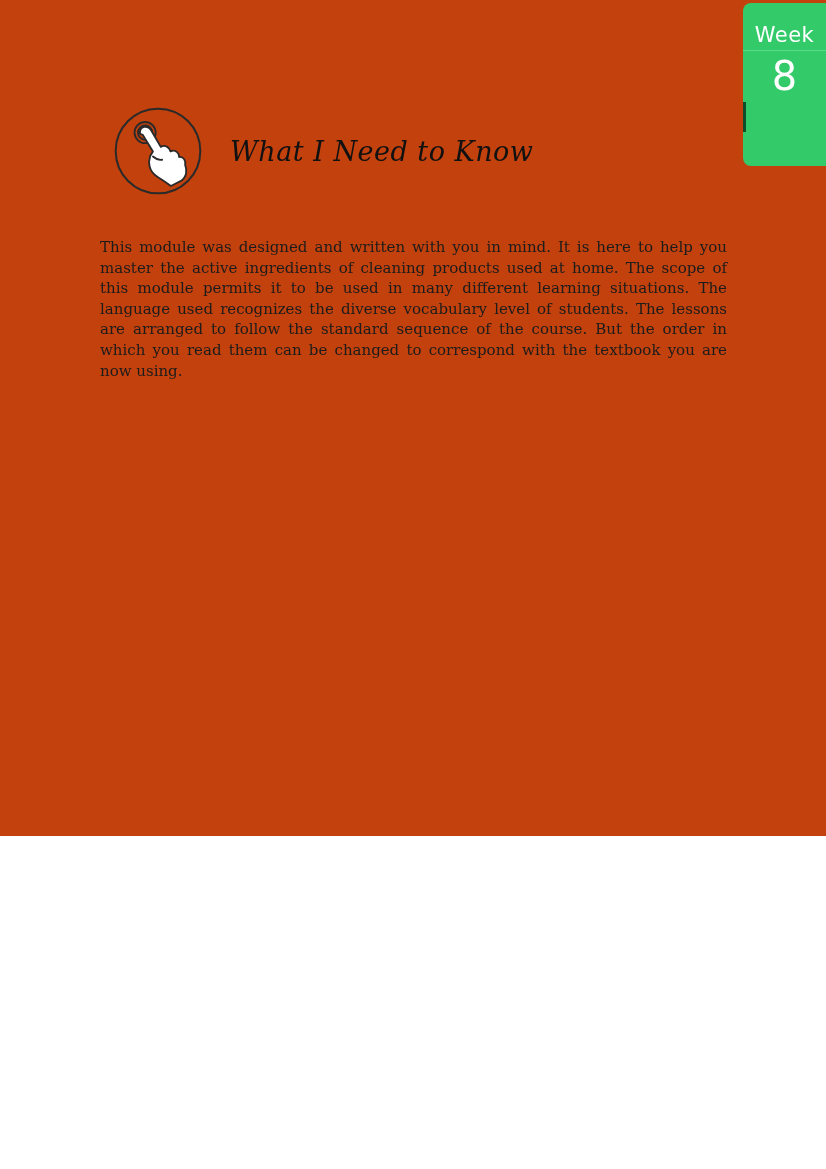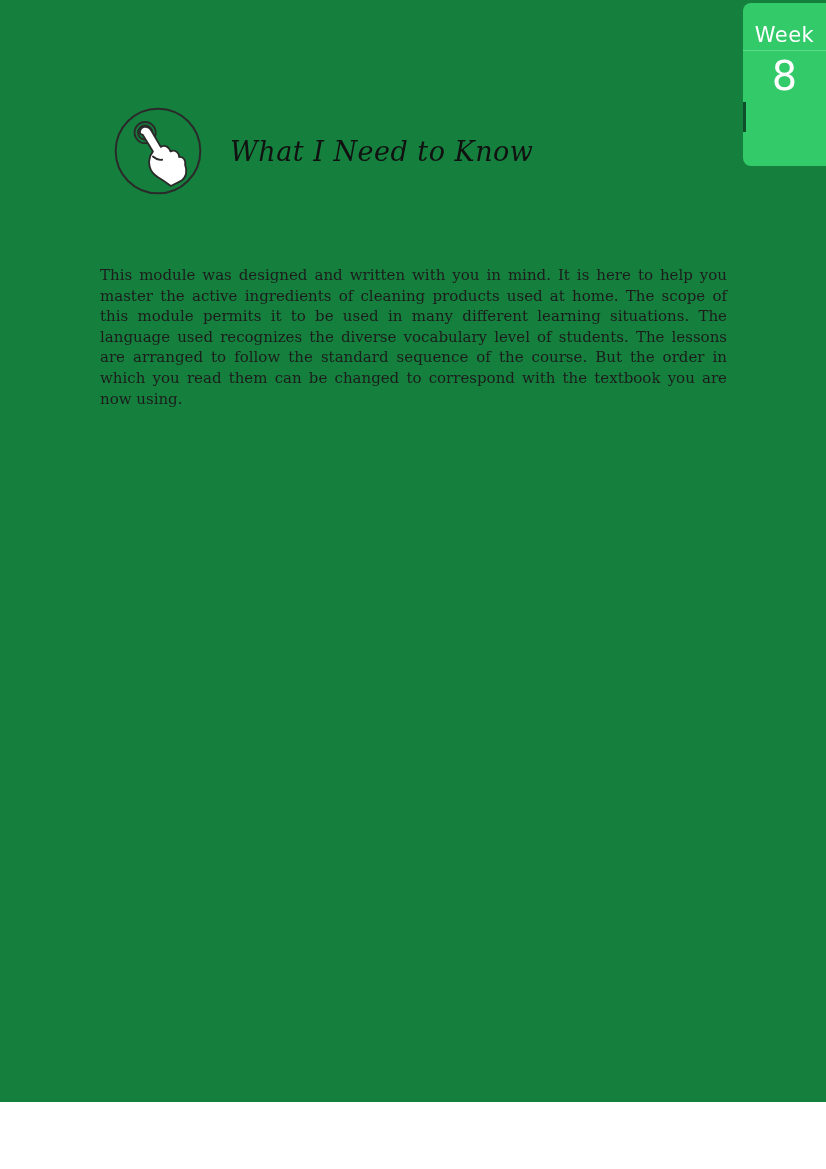--- a/index.html
+++ b/index.html
@@ -1,21 +1,21 @@
 <!DOCTYPE html>
 <html><head>
 <meta charset="utf-8">
 <style>
   * { margin: 0; padding: 0; box-sizing: border-box; }
   html, body { background: #ffffff; }
   .page {
     position: relative;
     width: 826px;
-    height: 1102px;
-    background: #15803d;
+    height: 836px;
+    background: #c2410c;
     overflow: hidden;
     font-family: "DejaVu Serif", serif;
     padding-left: 48px;
   }
 
   
   .week-badge {
     position: absolute;
     top: 3px;
     right: 0;
@@ -70,21 +70,20 @@
     color: #111111;
     white-space: nowrap;
   }
 
   
   .content {
     position: absolute;
     left: 100px;
     top: 237px;
     width: 627px;
-    margin-top: 28px;
   }
   .content p {
     font-family: "DejaVu Serif", serif;
     font-size: 15px;
     line-height: 20.6px;
     text-align: justify;
     color: #1c1c1c;
     margin: 0 0 31px 0;
   }
 

